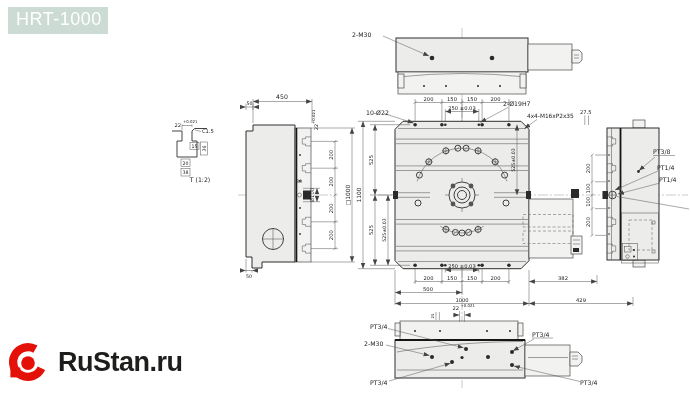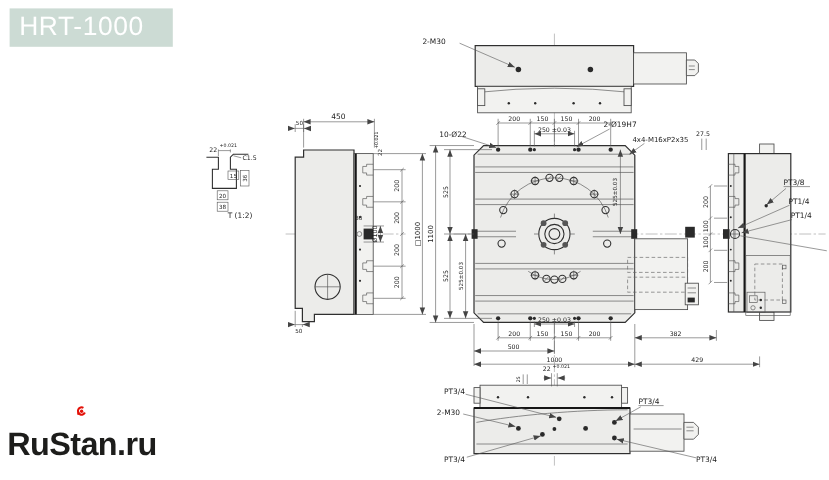--- a/index.html
+++ b/index.html
@@ -1,21 +1,21 @@
 <!DOCTYPE html>
 <html style="--title-bg: #ccdbd4; --title-text: #ffffff; --logo-red: #e31108; --ink: #1d1d1b;"><head>
 <meta charset="utf-8">
 <style>
   :root{--title-bg:#ccdbd4;--title-text:#ffffff;--logo-red:#e31108;--ink:#1d1d1b;}
   html,body{margin:0;padding:0;}
   body{width:691px;height:400px;position:relative;background:#fff;overflow:hidden;
        font-family:"Liberation Sans",sans-serif;}
   .title-chip{position:absolute;left:8px;top:7px;background:var(--title-bg);color:var(--title-text);
-      font-size:22px;letter-spacing:.5px;padding:2px 24px 4px 8px;}
-  .logo{position:absolute;left:6px;top:338px;height:48px;display:flex;align-items:center;gap:8px;cursor:pointer;flex-direction:column;}
+      font-size:18px;letter-spacing:.5px;padding:2px 6px 4px 8px;}
+  .logo{position:absolute;left:6px;top:338px;height:48px;display:flex;align-items:center;gap:8px;cursor:pointer;}
   .logo-text{font-size:27px;font-weight:bold;color:var(--ink);letter-spacing:-.5px;}
   svg.draw{position:absolute;left:0;top:0;}
   .face{fill:#ececea;stroke:#2f2f2f;stroke-width:1;}
   .face2{fill:#f2f2f0;stroke:#4a4a4a;stroke-width:.7;}
   .edge{stroke:#2f2f2f;stroke-width:.9;fill:none;}
   .thin{stroke:#555;stroke-width:.55;fill:none;}
   .thick{stroke:#161616;stroke-width:1.8;fill:none;}
   .dim{stroke:#555;stroke-width:.5;fill:none;}
   .dima{stroke:#555;stroke-width:.5;fill:none;marker-start:url(#ar);marker-end:url(#ar);}
   .diml{stroke:#555;stroke-width:.5;fill:none;marker-end:url(#ar);}

